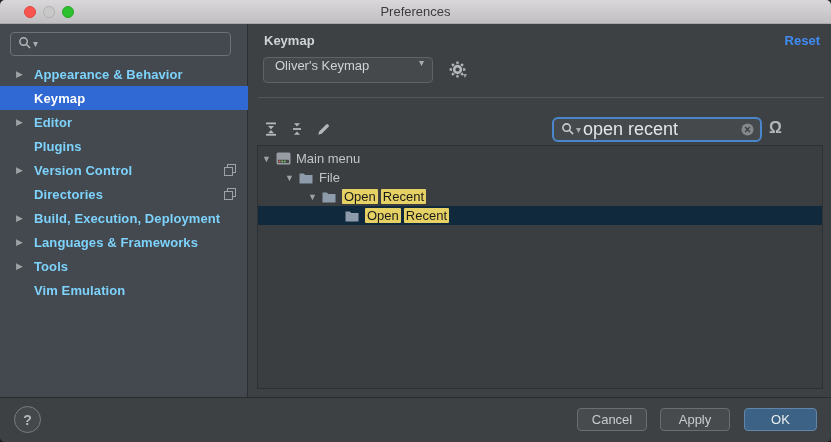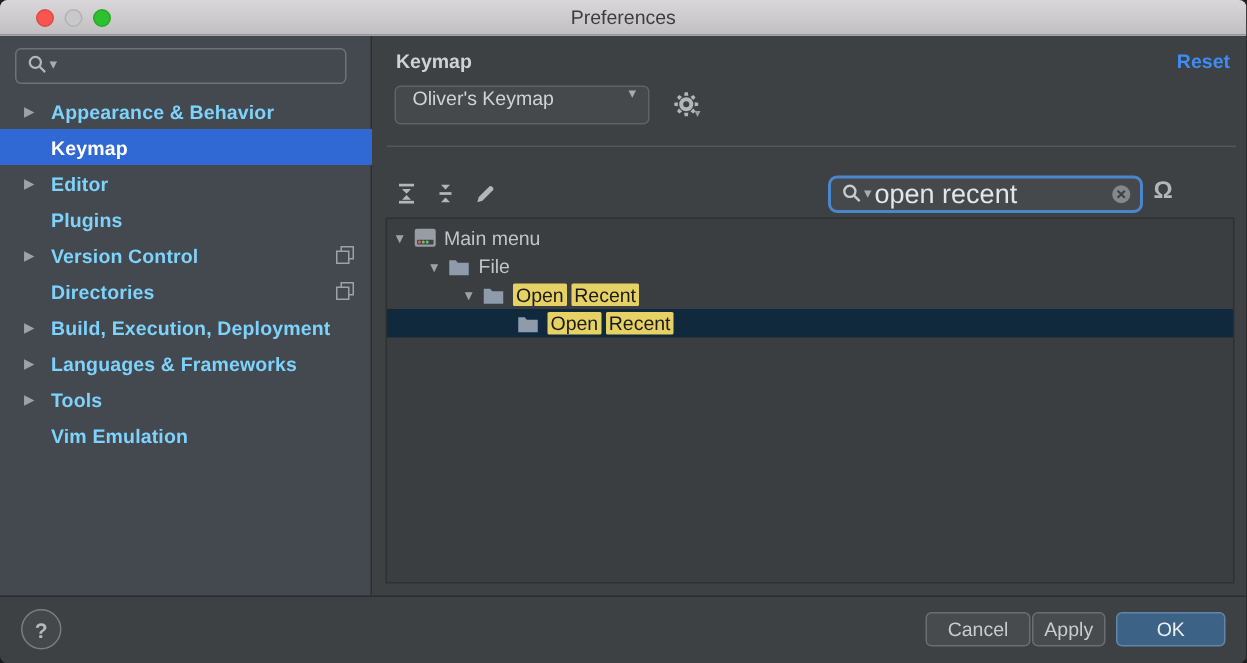--- a/index.html
+++ b/index.html
@@ -72,22 +72,22 @@
   
   .footer { position:absolute; left:0; top:397px; width:831px; height:45px;
             background:#3e4143; border-top:1px solid #2a2c2e; }
   .help-btn { position:absolute; left:14px; top:8px; width:27px; height:27px; border-radius:50%;
               border:1px solid #7b7e81; color:#b7babc; font-size:14px; font-weight:bold;
               display:flex; align-items:center; justify-content:center; cursor:pointer; background:#45484a; }
   .btn { position:absolute; top:10px; height:23px; border-radius:4px; font-size:13px;
          display:flex; align-items:center; justify-content:center; cursor:pointer;
          background:#474b4d; border:1px solid #6b6e71; color:#c9ccce;
          font-family:"Liberation Sans",sans-serif; }
-  .btn.cancel { left:577px; width:70px;margin-left:40px; }
-  .btn.apply  { left:688px; width:49px; }
+  .btn.cancel { left:577px; width:70px; }
+  .btn.apply  { left:660px; width:70px; }
   .btn.ok     { left:744px; width:73px; background:var(--ok); border-color:#6286a9; color:#eceeef; }
 </style>
 </head>
 <body>
 
 <div class="window">
 
   <div class="titlebar">
     <div class="lights">
       <span class="light red"></span>

